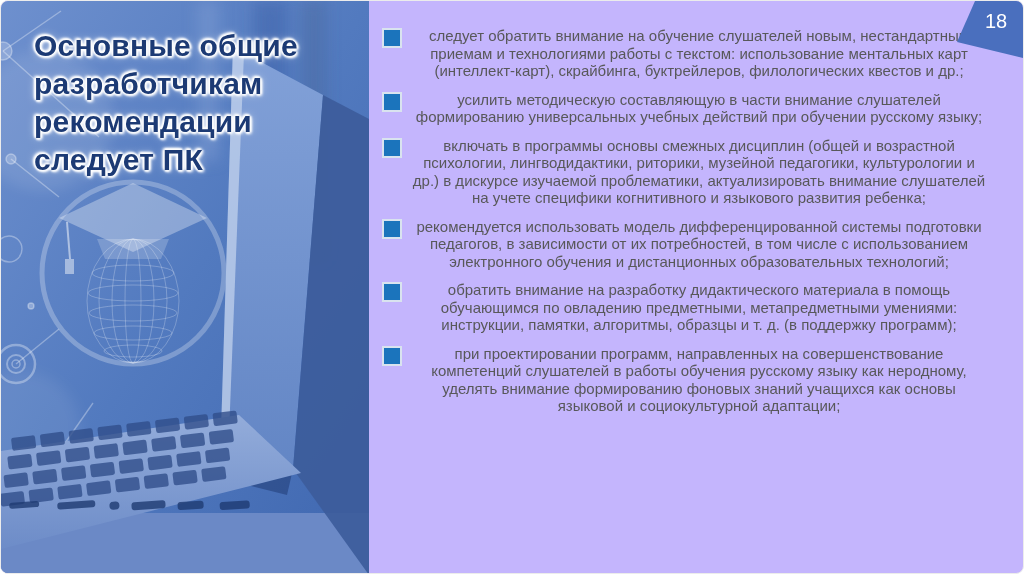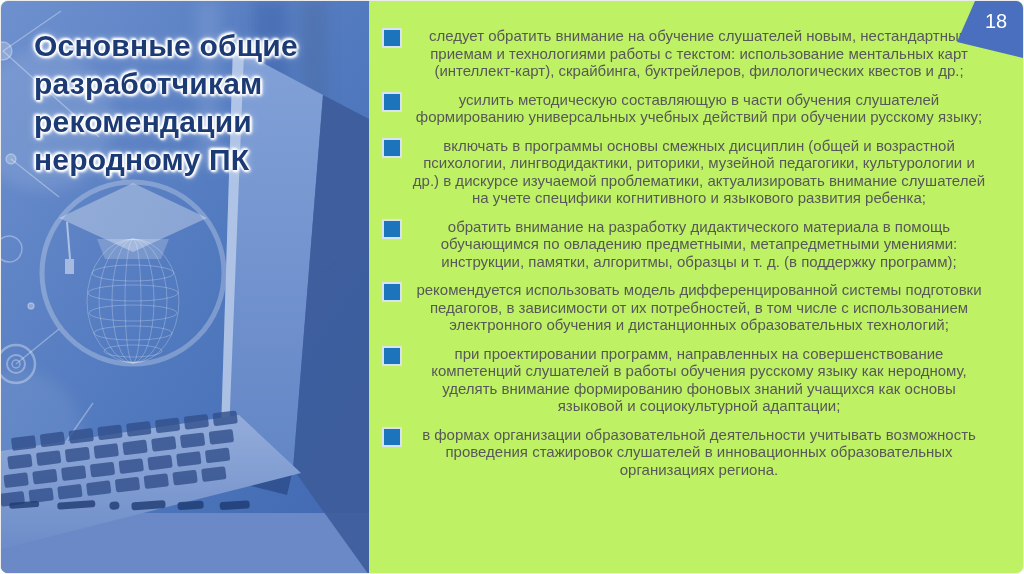--- a/index.html
+++ b/index.html
@@ -1,18 +1,18 @@
 <!DOCTYPE html>
 <html lang="ru"><head>
 <meta charset="utf-8">
 <style>
   html,body{margin:0;padding:0;background:#fff;}
   .slide{
     position:relative;width:1024px;height:574px;overflow:hidden;
-    background:#bef264;border-radius:8px;box-sizing:border-box;
+    background:#c4b5fd;border-radius:8px;box-sizing:border-box;
     border:1px solid #ececec;
     font-family:"Liberation Sans", sans-serif;
   }
   
   .left-panel{position:absolute;left:0;top:0;width:368px;height:574px;overflow:hidden;}
   .left-panel svg{display:block;}
   .slide-title{
     position:absolute;left:33px;top:26px;width:320px;
     font-size:30px;line-height:38px;font-weight:800;
     color:#1c3a74;letter-spacing:.2px;
@@ -172,53 +172,49 @@
           <rect x="168" y="11" width="26" height="8" rx="3"></rect>
           <rect x="210" y="14" width="30" height="8" rx="3"></rect>
         </g>
       </g>
     </svg>
 
     <div class="slide-title">
       <div>Основные общие</div>
       <div>разработчикам</div>
       <div>рекомендации</div>
-      <div>неродному ПК</div>
+      <div>следует ПК</div>
     </div>
   </div>
 
   <div class="content">
     <ul class="rec-list">
       <li class="item">
         <span class="bullet"></span>
         <span class="item-text">следует обратить внимание на обучение слушателей новым, нестандартным приемам и технологиями работы с текстом: использование ментальных карт (интеллект-карт), скрайбинга, буктрейлеров, филологических квестов и др.;</span>
       </li>
       <li class="item">
         <span class="bullet"></span>
-        <span class="item-text">усилить методическую составляющую в части обучения слушателей формированию универсальных учебных действий при обучении русскому языку;</span>
+        <span class="item-text">усилить методическую составляющую в части внимание слушателей формированию универсальных учебных действий при обучении русскому языку;</span>
       </li>
       <li class="item">
         <span class="bullet"></span>
         <span class="item-text">включать в программы основы смежных дисциплин (общей и возрастной психологии, лингводидактики, риторики, музейной педагогики, культурологии и др.) в дискурсе изучаемой проблематики, актуализировать внимание слушателей на учете специфики когнитивного и языкового развития ребенка;</span>
       </li>
       <li class="item">
         <span class="bullet"></span>
+        <span class="item-text">рекомендуется использовать модель дифференцированной системы подготовки педагогов, в зависимости от их потребностей, в том числе с использованием электронного обучения и дистанционных образовательных технологий;</span>
+      </li>
+      <li class="item">
+        <span class="bullet"></span>
         <span class="item-text">обратить внимание на разработку дидактического материала в помощь обучающимся по овладению предметными, метапредметными умениями: инструкции, памятки, алгоритмы, образцы и т. д. (в поддержку программ);</span>
       </li>
       <li class="item">
         <span class="bullet"></span>
-        <span class="item-text">рекомендуется использовать модель дифференцированной системы подготовки педагогов, в зависимости от их потребностей, в том числе с использованием электронного обучения и дистанционных образовательных технологий;</span>
-      </li>
-      <li class="item">
-        <span class="bullet"></span>
         <span class="item-text">при проектировании программ, направленных на совершенствование компетенций слушателей в работы обучения русскому языку как неродному, уделять внимание формированию фоновых знаний учащихся как основы языковой и социокультурной адаптации;</span>
-      </li>
-      <li class="item">
-        <span class="bullet"></span>
-        <span class="item-text">в формах организации образовательной деятельности учитывать возможность проведения стажировок слушателей в инновационных образовательных организациях региона.</span>
       </li>
     </ul>
   </div>
 
   <svg class="badge" viewBox="0 0 72 60">
     <polygon points="24,0 72,0 72,57 6,41" fill="#4a6fbe"></polygon>
     <text x="45" y="27" text-anchor="middle" font-family="Liberation Sans, sans-serif" font-size="20" fill="#ffffff">18</text>
   </svg>
 
 </div>

